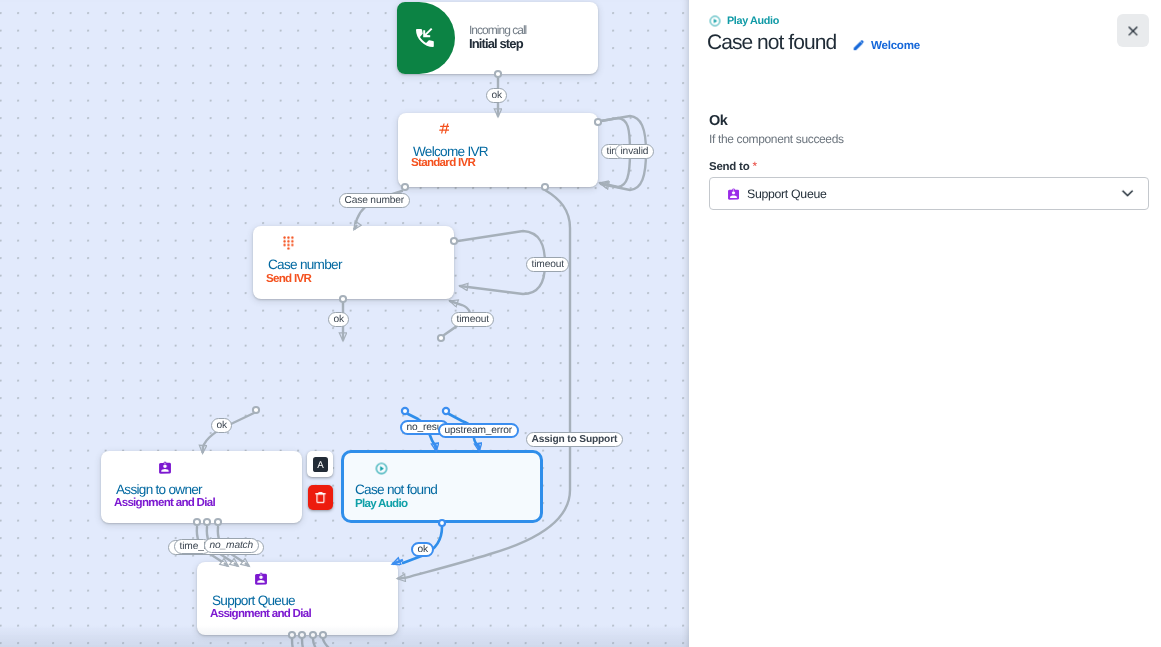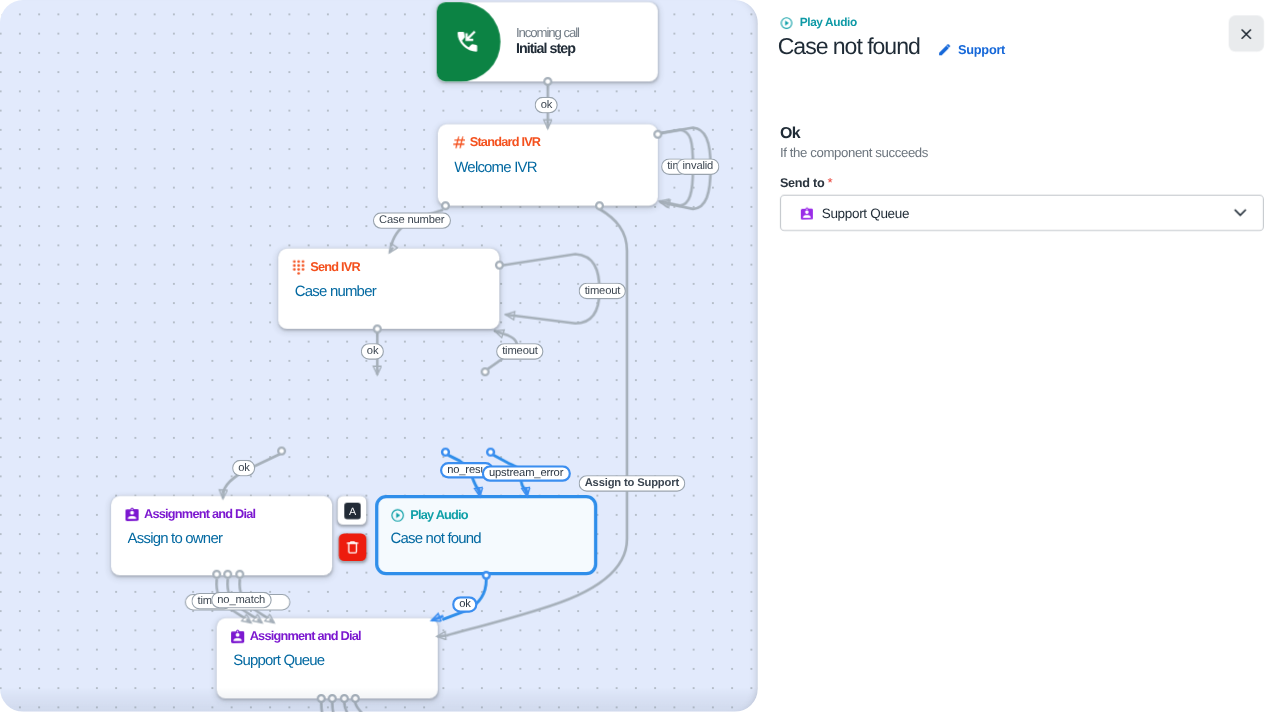--- a/index.html
+++ b/index.html
@@ -18,43 +18,43 @@
 
   
   #canvas {
     position:absolute; left:0; top:0; width:689px; height:647px;
     box-shadow: inset -7px 0 8px -8px rgba(60,64,67,.35);
     background-color:#e2eafc;
     background-image: radial-gradient(circle at 0.8px 0.8px, #b5bec9 0.85px, transparent 1.1px);
     background-size:17.5px 17.5px;
     background-position:-0.3px 12.2px;
     overflow:hidden;
-    border-radius:21px;
   }
   #bottom-fade { position:absolute; left:0; right:0; bottom:0; height:22px; z-index:7;
     background:linear-gradient(to bottom, rgba(120,135,160,0) 0%, rgba(120,135,160,0.10) 55%, rgba(120,135,160,0.16) 100%);
     pointer-events:none; }
   #edges { position:absolute; left:0; top:0; width:689px; height:647px; overflow:visible; z-index:1; }
   #ports-layer { position:absolute; left:0; top:0; width:689px; height:647px; overflow:visible; z-index:5; pointer-events:none; }
   .node { z-index:2; }
   .tool { z-index:6; }
   .elabel { z-index:4; }
 
   
   .node {
     position:absolute;
     background:#fff;
     border-radius:8px;
     box-shadow:0 1px 2px rgba(60,64,67,.25), 0 2px 6px 1px rgba(60,64,67,.12);
   }
   .node .kind {
     position:absolute; left:13px; top:9.5px;
-    display:flex; align-items:center; gap:5px;
+    display:flex; align-items:center; gap:22px;
     font-size:11.6px; font-weight:bold; letter-spacing:-.72px;
     white-space:nowrap;
+    flex-direction:column;
   }
   .node .title {
     position:absolute; left:15px; top:31px;
     font-size:13.6px; color:#0369a1; letter-spacing:-.72px;
     white-space:nowrap;
   }
   .node.selected {
     border:3px solid #2f8eea;
     background:#f5fafe;
     box-shadow:none;
@@ -329,39 +329,39 @@
     <div class="elabel" style="left:339px;top:193px;">Case number</div>
     <div class="elabel" style="left:526px;top:257px;">timeout</div>
     <div class="elabel" style="left:328px;top:312px;">ok</div>
     <div class="elabel" style="left:451px;top:312px;">timeout</div>
     <div class="elabel" style="left:211px;top:418px;">ok</div>
     <div class="elabel sel" style="left:400px;top:420px;">no_resu</div>
     <div class="elabel sel" style="left:438px;top:423px;text-align:right;">upstream_error</div>
     <div class="elabel" style="left:526px;top:432px;font-weight:bold;">Assign to Support</div>
     <div class="elabel" style="left:168px;top:540px;width:96px;"></div>
     <div class="elabel" style="left:174px;top:539px;">time_l</div>
-    <div class="elabel" style="left:192px;top:538px;">no_match</div>
+    <div class="elabel" style="left:204px;top:538px;font-style:italic;">no_match</div>
     <div class="elabel sel" style="left:411px;top:542px;">ok</div>
   </div>
 
   <div id="panel">
     <div id="panel-kind">
       <svg width="12" height="12" viewBox="0 0 24 24">
         <circle cx="12" cy="12" r="9.6" fill="none" stroke="#10a0a8" stroke-width="2"></circle>
         <path d="M9.6 16.6V7.4L16.4 12z" fill="#10a0a8"></path>
       </svg>
       <span>Play Audio</span>
     </div>
     <div id="panel-title">Case not found</div>
     <div id="rename-btn">
       <svg width="13" height="13" viewBox="0 0 24 24">
         <path d="M3.2 20.8v-4.3L15.4 4.3l4.3 4.3L7.5 20.8z" fill="#1668d9"></path>
         <path d="M16.9 2.8q.3-.3.66-.42.37-.13.77-.13t.77.15q.38.15.65.45l1.18 1.17q.3.28.44.65.13.38.13.75t-.13.76q-.14.36-.44.66l-1.1 1.1-4.3-4.3z" fill="#1668d9"></path>
       </svg>
-      <span>Support</span>
+      <span>Welcome</span>
     </div>
     <div id="close-btn">
       <svg width="16" height="16" viewBox="0 0 24 24">
         <path d="M6.4 19 5 17.6l5.6-5.6L5 6.4 6.4 5l5.6 5.6L17.6 5 19 6.4 13.4 12l5.6 5.6-1.4 1.4-5.6-5.6z" fill="#1f2933"></path>
       </svg>
     </div>
     <div id="exit-name">Ok</div>
     <div id="exit-desc">If the component succeeds</div>
     <div id="sendto-label"><span>Send to</span> <span class="req">*</span></div>
     <div id="select">

